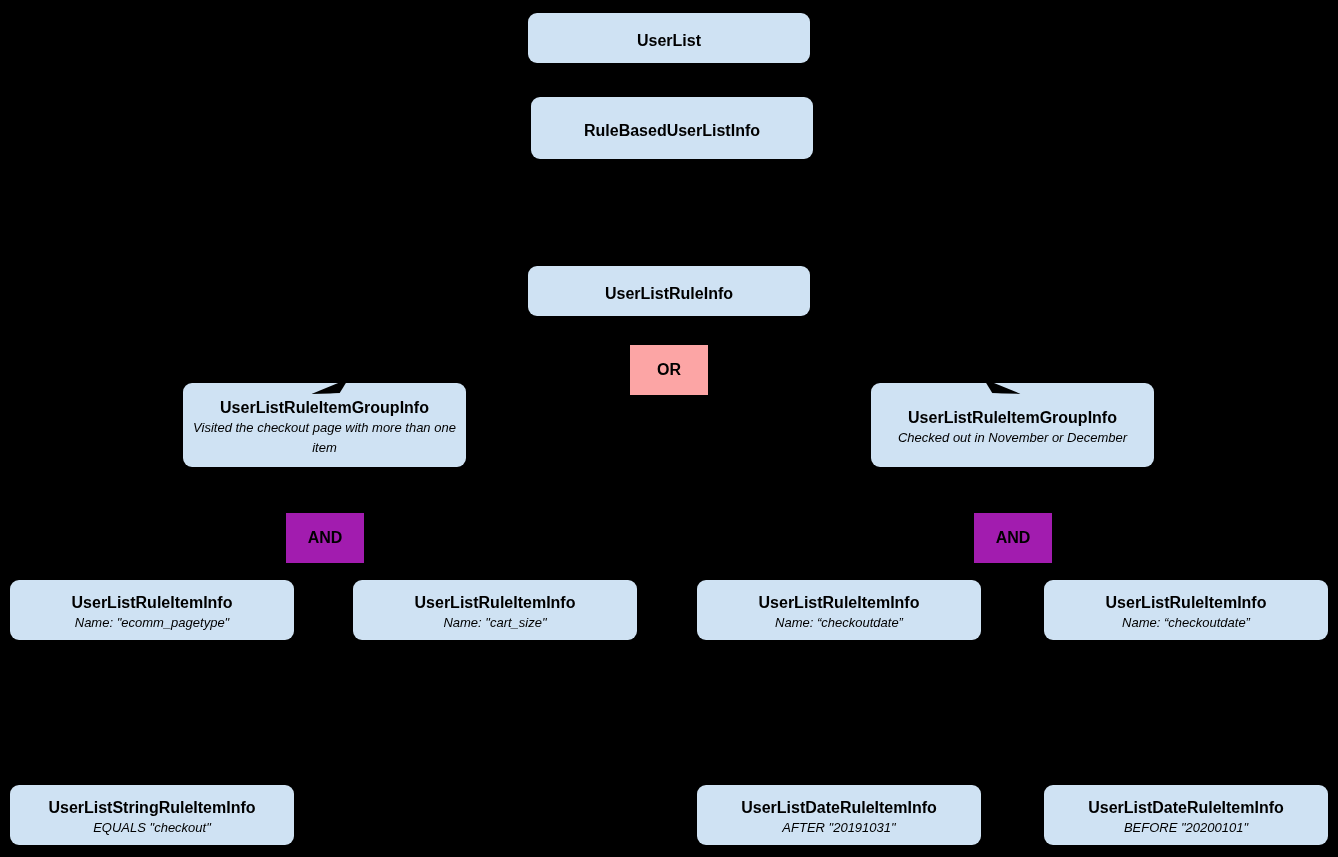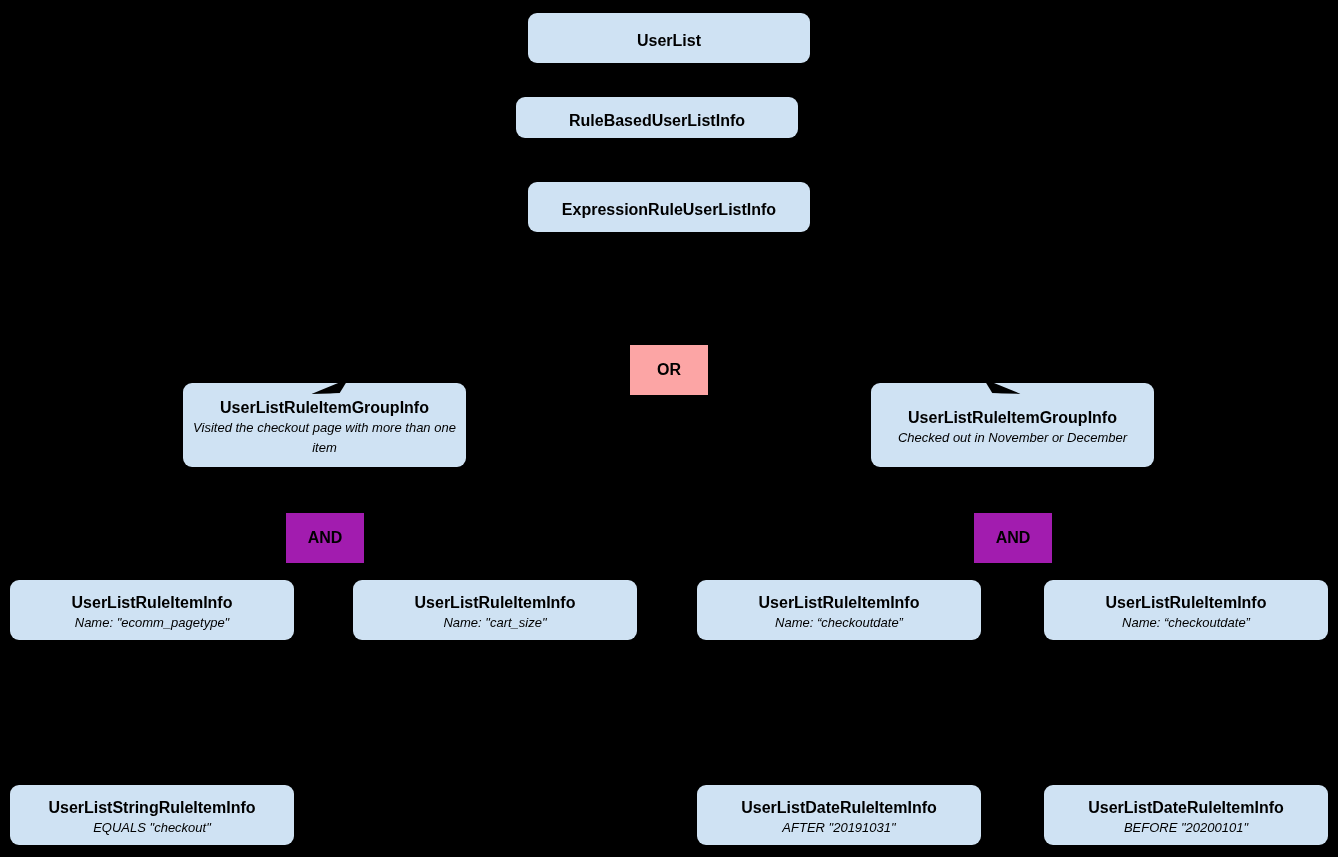--- a/index.html
+++ b/index.html
@@ -49,28 +49,28 @@
 </style>
 </head>
 <body>
 
 <div class="canvas">
 
   <div class="node rounded" style="left:528px;top:13px;width:282px;height:50px">
     <div class="t">UserList</div>
   </div>
 
-  <div class="node rounded" style="left:516px;top:97px;width:282px;height:41px">
+  <div class="node rounded" style="left:531px;top:97px;width:282px;height:62px">
     <div class="t">RuleBasedUserListInfo</div>
   </div>
 
-  <div class="node rounded" style="left:528px;top:182px;width:282px;height:50px">
-    <div class="t">ExpressionRuleUserListInfo</div>
+
+  <div class="node rounded" style="left:528px;top:266px;width:282px;height:50px">
+    <div class="t">UserListRuleInfo</div>
   </div>
-
 
   <div class="node op or" style="left:630px;top:345px;width:78px;height:50px">
     <div>OR</div>
   </div>
 
   <div class="node rounded" style="left:183px;top:383px;width:283px;height:84px">
     <div class="arrowhead left-tip" style="left:128px;top:-3px"></div>
     <div class="t">UserListRuleItemGroupInfo</div>
     <div class="s">Visited the checkout page with more than one item</div>
   </div>

